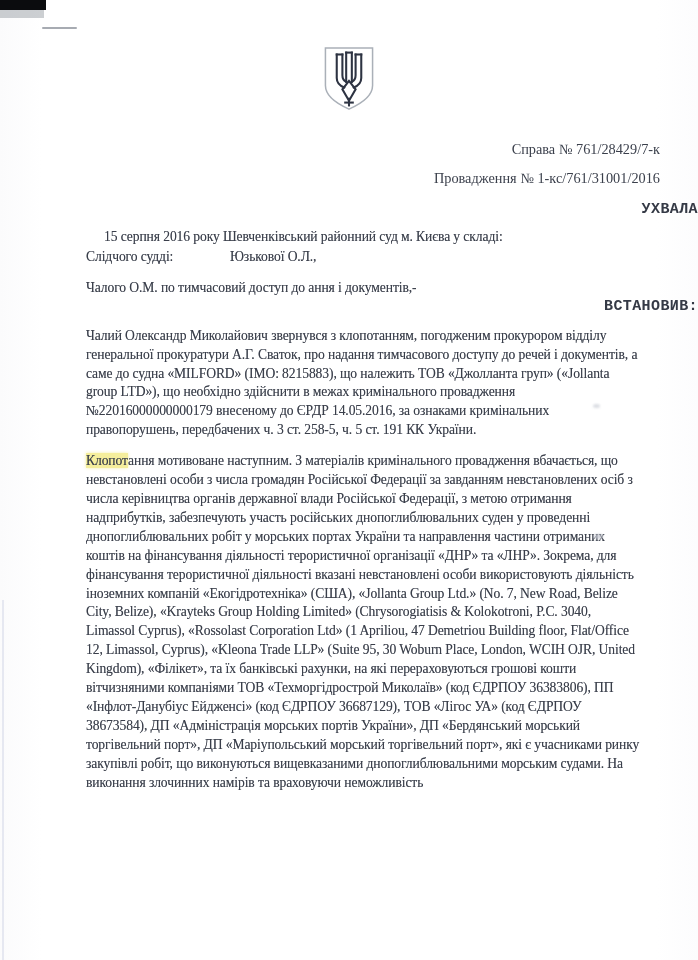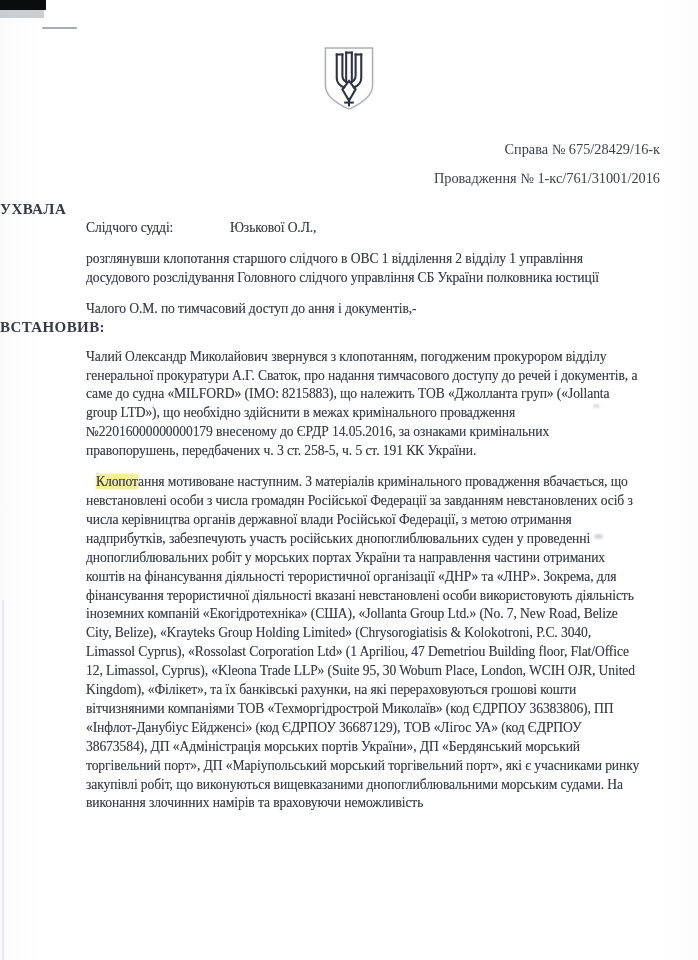--- a/index.html
+++ b/index.html
@@ -22,40 +22,41 @@
   .artifact-speck-2{position:absolute;left:593px;top:404px;width:7px;height:4px;background:#d2d5dc;opacity:.8;filter:blur(1px);border-radius:50%;}
   .artifact-fold{position:absolute;left:2px;top:600px;width:1.6px;height:360px;background:#e3e6f0;opacity:.9;}
 
   .crest-wrap{padding-top:46px;text-align:center;}
   .crest-wrap svg{display:inline-block;}
 
   .case-block{margin-top:24px;padding-right:38px;text-align:right;font-size:14.3px;line-height:19px;}
   .case-block .row2{margin-top:10px;}
 
   .heading{
-    text-align:left;font-weight:bold;font-size:15px;letter-spacing:.4px;
+    text-align:right;font-weight:bold;font-size:15px;letter-spacing:.4px;
     color:#353a46;
+    font-family:Liberation Mono, monospace;
   }
   .title{margin-top:13px;}
   .subtitle{margin-top:15px;}
   .established{}
 
   .bodytext{
     padding-left:86px;padding-right:56px;
     font-size:13.6px;line-height:18.9px;letter-spacing:-0.1px;
     text-shadow:0 0 .5px rgba(58,63,75,.5);
   }
   .court-line{margin-top:10px;text-indent:18px;}
   .person-row{margin-top:1px;}
   .person-row .label{display:inline-block;}
   .person-row.judge .label{width:144px;}
   .person-row.secretary .label{width:157px;}
   .para{margin-top:12px;}
   .underline{text-underline-offset:2px;}
-  .hl{background:#f5ee9c;box-shadow:0 0 3px rgba(245,238,156,.9);margin-left:10px;}
+  .hl{background:#f5ee9c;box-shadow:0 0 3px rgba(245,238,156,.9);}
 </style>
 </head>
 <body>
 
 <div class="page">
 
   <div class="artifact-topleft-black"></div>
   <div class="artifact-topleft-gray"></div>
   <div class="artifact-line"></div>
   <div class="artifact-speck-1"></div>
@@ -76,34 +77,34 @@
         <path d="M33 7 v31"></path>
         <path d="M27 7 h6"></path>
         <path d="M30 37 l-7 9 7 12 7 -12 z"></path>
         <path d="M30 56 v7"></path>
         <path d="M26 60 h8"></path>
       </g>
     </svg>
   </div>
 
   <div class="case-block">
-    <div>Справа № 675/28429/16-к</div>
+    <div>Справа № 761/28429/7-к</div>
     <div class="row2">Провадження № 1-кс/761/31001/2016</div>
   </div>
 
   <div class="heading title">УХВАЛА</div>
 
   <div class="bodytext">
+    <div class="court-line">15 серпня 2016 року Шевченківський районний суд м. Києва у складі:</div>
 
     <div class="person-row judge">
       <span class="label">Слідчого судді:</span><span>Юзькової О.Л.,</span>
     </div>
 
 
-    <div class="para">розглянувши клопотання старшого слідчого в ОВС 1 відділення 2 відділу 1 управління досудового розслідування Головного слідчого управління СБ України полковника юстиції</div>
 
     <div class="para">Чалого О.М. по тимчасовий доступ до ання і документів,-</div>
   </div>
 
   <div class="heading established">ВСТАНОВИВ:</div>
 
   <div class="bodytext">
 
     <div class="para"><span>Чалий Олександр Миколайович звернувся з клопотанням, погодженим прокурором відділу генеральної прокуратури А.Г. Сваток, про надання тимчасового доступу до речей і документів, а саме до судна «MILFORD» (ІМО: 8215883), що належить ТОВ «Джолланта груп» («Jollanta group LTD»),  що необхідно здійснити в межах кримінального провадження №22016000000000179 внесеному до ЄРДР 14.05.2016, за ознаками кримінальних правопорушень, передбачених ч. 3 ст. </span><span class="underline">258-5</span><span>, ч. 5 ст. </span><span class="underline">191 КК України</span><span>.</span></div>
 

